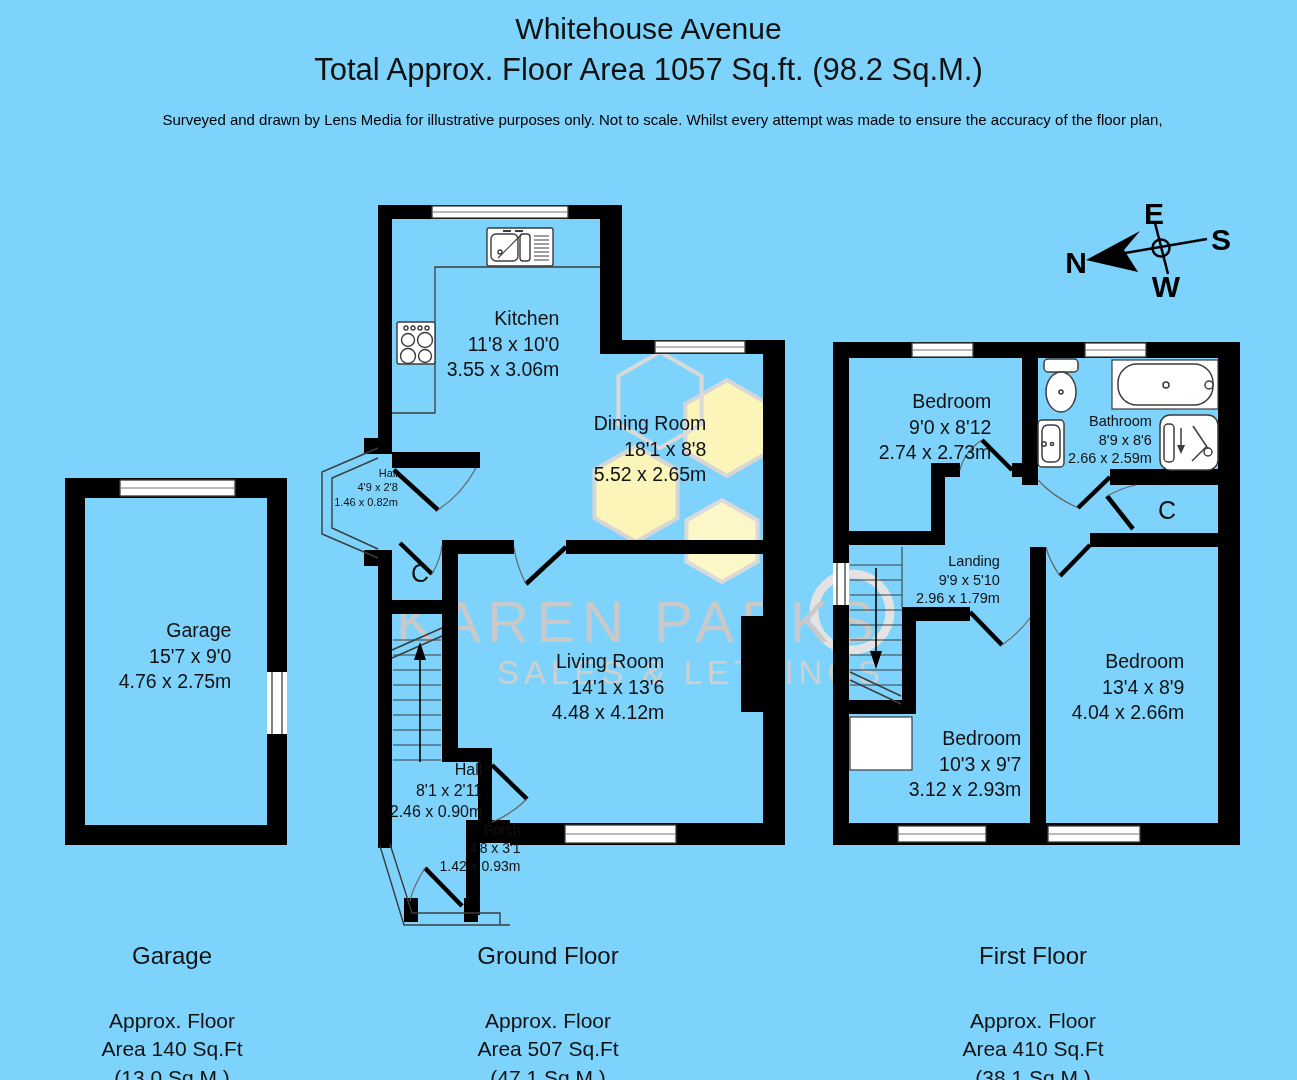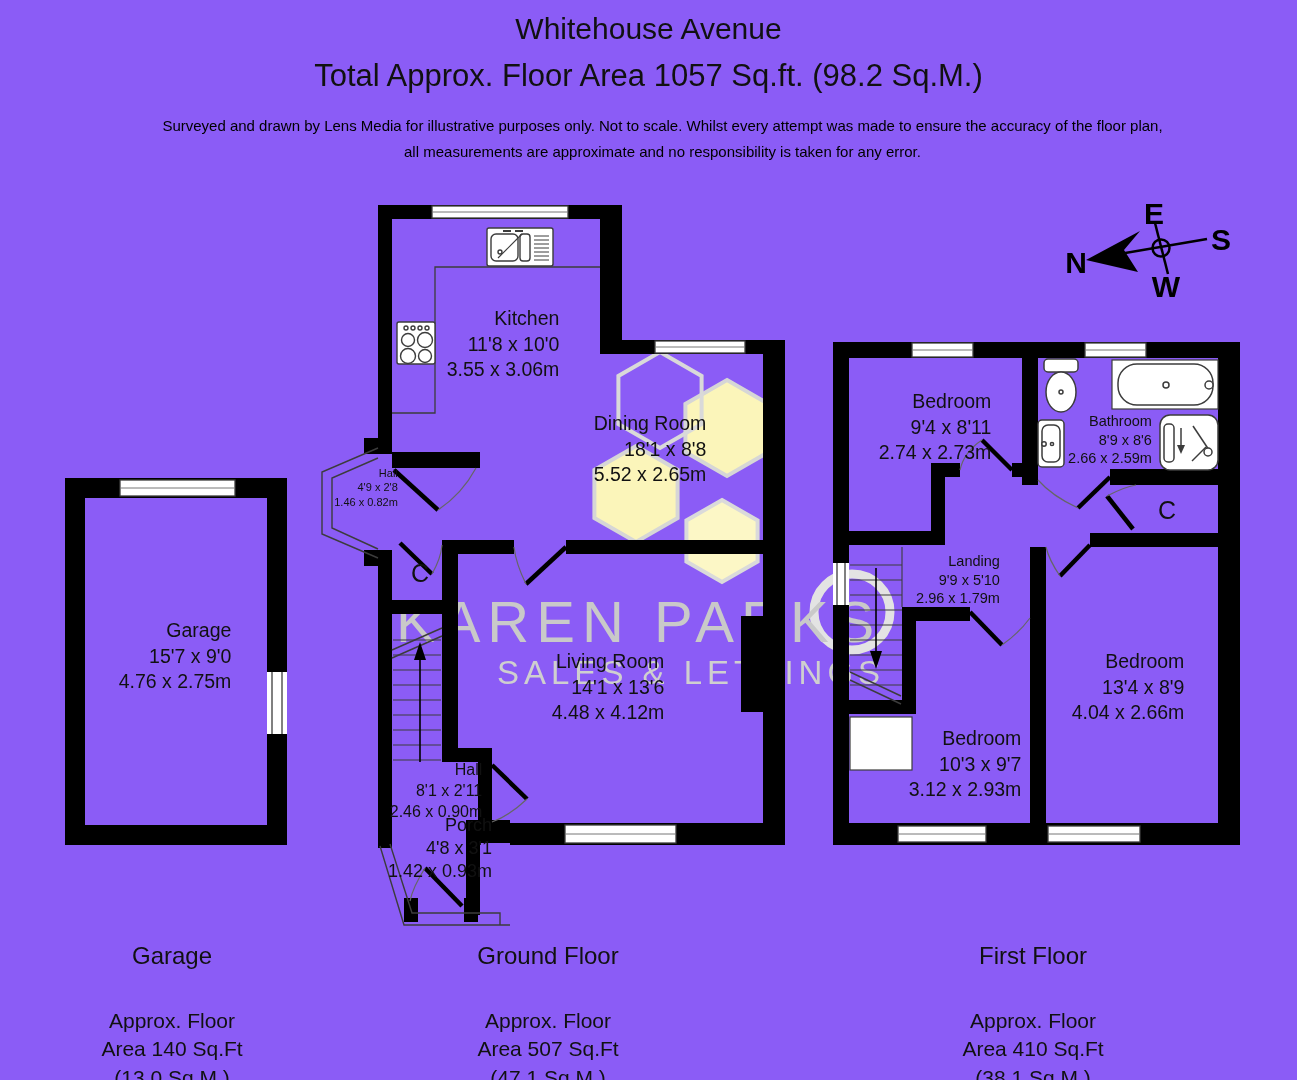--- a/index.html
+++ b/index.html
@@ -1,45 +1,44 @@
 <!DOCTYPE html>
 <html><head>
 <meta charset="utf-8">
 <style>
   html,body{margin:0;padding:0;background:#fff;}
-  .page{position:relative;width:1297px;height:1080px;background:#8b5cf6;overflow:hidden;
+  .page{position:relative;width:1297px;height:1080px;background:#7dd3fc;overflow:hidden;
         font-family:"Liberation Sans",sans-serif;color:#111;}
   svg.plan{position:absolute;left:0;top:0;z-index:1;}
   .hdr{position:absolute;top:12px;left:0;width:100%;text-align:center;z-index:3;}
   .hdr .t1{font-size:30px;line-height:1.1;}
-  .hdr .t2{font-size:31px;line-height:1.1;margin-top:14px;}
+  .hdr .t2{font-size:31px;line-height:1.1;margin-top:8px;}
   .hdr .disc{font-size:15px;line-height:1.7;margin-top:20px;color:#000;padding-left:28px;}
   .rl{position:absolute;transform:translate(-50%,-50%);text-align:right;white-space:nowrap;z-index:3;color:#111;}
   .rl span{display:block;}
   .f19{font-size:19.5px;line-height:1.32;}
   .f16{font-size:16px;line-height:1.3;}
   .f14{font-size:14.5px;line-height:1.28;}
-  .f13{font-size:18px;line-height:1.28;}
+  .f13{font-size:14px;line-height:1.28;margin-left:40px;}
   .f11{font-size:11px;line-height:1.3;}
   .cl{position:absolute;transform:translate(-50%,-50%);font-size:25px;z-index:3;color:#111;}
   .sec{position:absolute;transform:translateX(-50%);text-align:center;z-index:3;}
   .sec .st{font-size:24px;margin-bottom:16px;}
   .sec .sl{font-size:21px;line-height:1.35;margin-top:37px;}
 </style>
 </head>
 <body>
 
 <div class="page">
 
   <div class="hdr">
     <div class="t1">Whitehouse Avenue</div>
     <div class="t2">Total Approx. Floor Area 1057 Sq.ft. (98.2 Sq.M.)</div>
     <div class="disc">
       <div>Surveyed and drawn by Lens Media for illustrative purposes only. Not to scale. Whilst every attempt was made to ensure the accuracy of the floor plan,</div>
-      <div>all measurements are approximate and no responsibility is taken for any error.</div>
     </div>
   </div>
 
   <svg class="plan" width="1297" height="1080" viewBox="0 0 1297 1080">
 
     <g>
       <polygon points="727,380 768.6,404 768.6,452 727,476 685.4,452 685.4,404" fill="#fbf5ba" stroke="#d6d6d6" stroke-width="4"></polygon>
       <polygon points="660,352 701.6,376 701.6,424 660,448 618.4,424 618.4,376" fill="none" stroke="#d9d9d9" stroke-width="4"></polygon>
       <polygon points="636,446 677.6,470 677.6,518 636,542 594.4,518 594.4,470" fill="#fbf5ba" stroke="#d6d6d6" stroke-width="4"></polygon>
       <polygon points="722,500 757.6,520.5 757.6,561.5 722,582 686.4,561.5 686.4,520.5" fill="#fcf7c6" stroke="#dadada" stroke-width="4"></polygon>
@@ -309,21 +308,21 @@
     <span>4'8 x 3'1</span>
     <span>1.42 x 0.93m</span>
   </div>
   <div class="rl f19" style="left:175px;top:657px">
     <span>Garage</span>
     <span>15'7 x 9'0</span>
     <span>4.76 x 2.75m</span>
   </div>
   <div class="rl f19" style="left:935px;top:428px">
     <span>Bedroom</span>
-    <span>9'4 x 8'11</span>
+    <span>9'0 x 8'12</span>
     <span>2.74 x 2.73m</span>
   </div>
   <div class="rl f14" style="left:1110px;top:440px">
     <span>Bathroom</span>
     <span>8'9 x 8'6</span>
     <span>2.66 x 2.59m</span>
   </div>
   <div class="rl f14" style="left:958px;top:580px">
     <span>Landing</span>
     <span>9'9 x 5'10</span>

